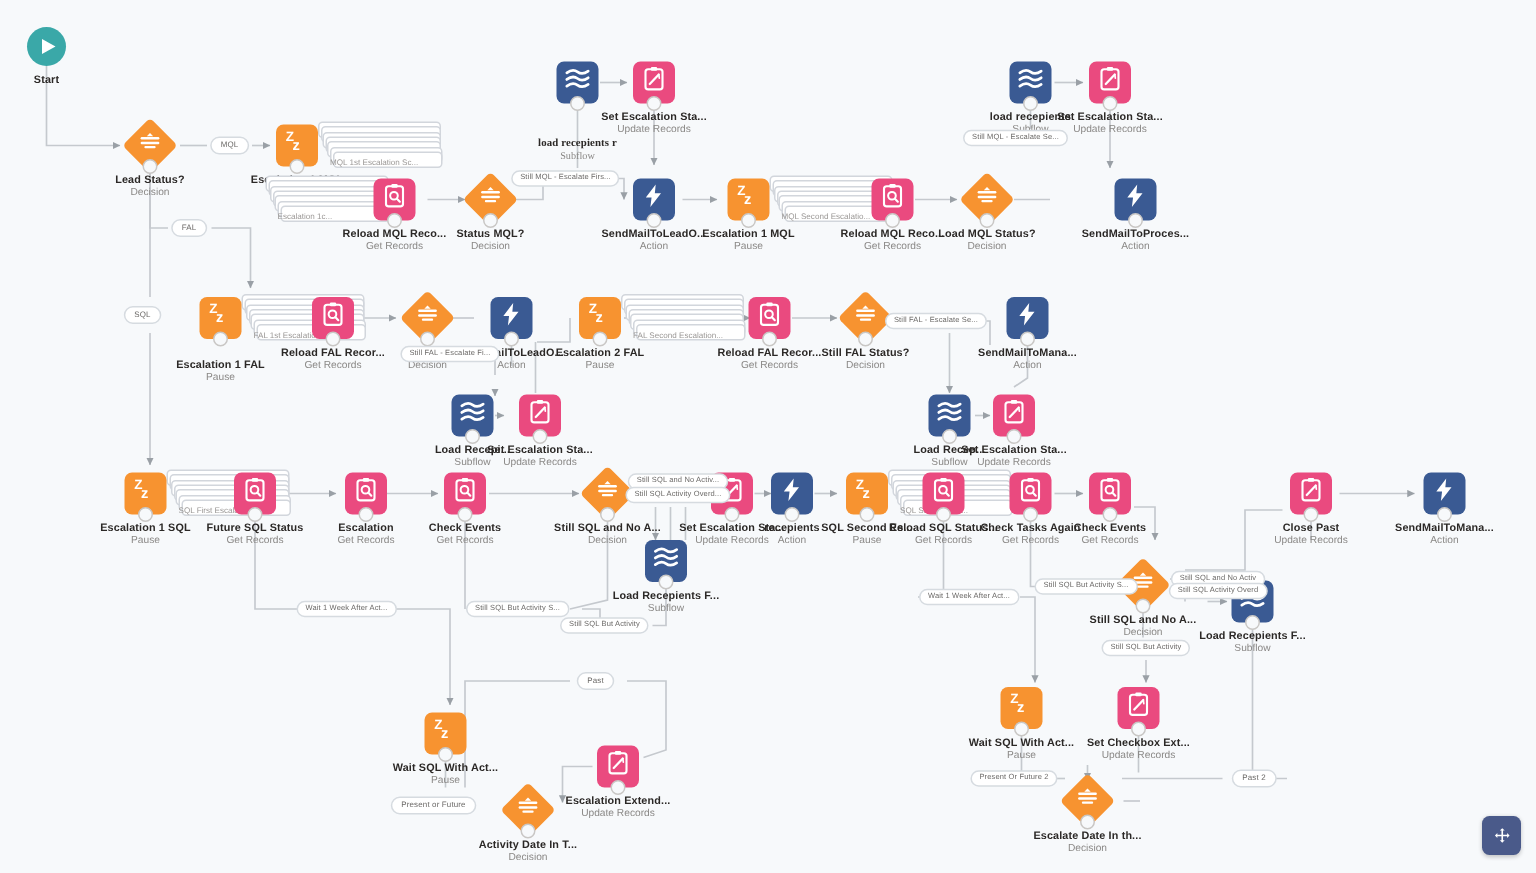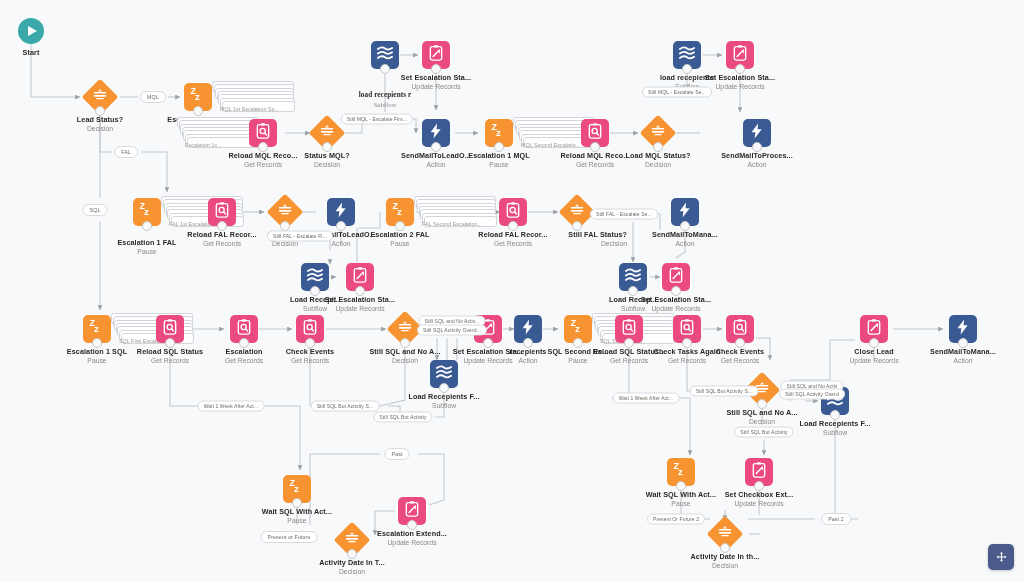--- a/index.html
+++ b/index.html
@@ -614,21 +614,21 @@
             <div class="diamond"></div>
             <div class="dicon"><svg width="15" height="15" viewBox="0 0 24 24">
                 <rect x="2" y="7" width="20" height="2.6" rx="1.3" fill="#fff"></rect>
                 <rect x="2" y="12" width="20" height="2.6" rx="1.3" fill="#fff"></rect>
                 <rect x="6" y="16.6" width="12" height="2.3" rx="1.1" fill="#fff"></rect>
                 <path d="M12 2.6 L15.4 6.2 H8.6 z" fill="#fff"></path>
               </svg></div>
             <div class="stub"></div>
           </div>
         </div>
-        <div class="labels" style="top:18px;text-align:right;">
+        <div class="labels" style="top:18px;">
           <span class="nlabel">Still FAL Status?</span>
           <span class="ntype">Decision</span>
         </div>
       </div>
       <div class="node" style="left: 685px; top: 212px;">
         <div class="glyph">
           <div class="tile action">
             <div style="position:absolute;left:50%;top:50%;transform:translate(-50%,-50%);"><svg width="17" height="17" viewBox="0 0 24 24">
                 <path fill="#fff" d="M13.6 1.5 4.3 13.6h5.4L8.6 22.5 18.6 9.7h-5.8z"></path>
               </svg></div>
@@ -737,21 +737,21 @@
             <div style="position:absolute;left:50%;top:50%;transform:translate(-50%,-50%);"><svg width="17" height="17" viewBox="0 0 24 24">
                 <rect x="4" y="3" width="16" height="19" rx="2.5" fill="none" stroke="#fff" stroke-width="2"></rect>
                 <rect x="9" y="1" width="6" height="3.4" rx="1.2" fill="#fff"></rect>
                 <circle cx="11.5" cy="12" r="3.6" fill="none" stroke="#fff" stroke-width="1.9"></circle>
                 <line x1="14.3" y1="14.8" x2="17" y2="17.6" stroke="#fff" stroke-width="2" stroke-linecap="round"></line>
               </svg></div>
             <div class="stub"></div>
           </div>
         </div>
         <div class="labels" style="top:18px;">
-          <span class="nlabel">Reload SQL Status</span>
+          <span class="nlabel">Future SQL Status</span>
           <span class="ntype">Get Records</span>
         </div>
       </div>
       <div class="node" style="left: 244px; top: 329px;">
         <div class="glyph">
           <div class="tile get">
             <div style="position:absolute;left:50%;top:50%;transform:translate(-50%,-50%);"><svg width="17" height="17" viewBox="0 0 24 24">
                 <rect x="4" y="3" width="16" height="19" rx="2.5" fill="none" stroke="#fff" stroke-width="2"></rect>
                 <rect x="9" y="1" width="6" height="3.4" rx="1.2" fill="#fff"></rect>
                 <circle cx="11.5" cy="12" r="3.6" fill="none" stroke="#fff" stroke-width="1.9"></circle>
@@ -963,21 +963,21 @@
             <div style="position:absolute;left:50%;top:50%;transform:translate(-50%,-50%);"><svg width="17" height="17" viewBox="0 0 24 24">
                 <rect x="4" y="3" width="16" height="19" rx="2.5" fill="none" stroke="#fff" stroke-width="2"></rect>
                 <rect x="9" y="1" width="6" height="3.4" rx="1.2" fill="#fff"></rect>
                 <line x1="8" y1="17" x2="16.5" y2="8" stroke="#fff" stroke-width="2.1" stroke-linecap="round"></line>
                 <path d="M16.5 8 L17 11.5" stroke="#fff" stroke-width="1.6" stroke-linecap="round"></path>
               </svg></div>
             <div class="stub"></div>
           </div>
         </div>
         <div class="labels" style="top:18px;">
-          <span class="nlabel">Close Lead</span>
+          <span class="nlabel">Close Past</span>
           <span class="ntype">Update Records</span>
         </div>
       </div>
       <div class="node" style="left: 963px; top: 329px;">
         <div class="glyph">
           <div class="tile action">
             <div style="position:absolute;left:50%;top:50%;transform:translate(-50%,-50%);"><svg width="17" height="17" viewBox="0 0 24 24">
                 <path fill="#fff" d="M13.6 1.5 4.3 13.6h5.4L8.6 22.5 18.6 9.7h-5.8z"></path>
               </svg></div>
             <div class="stub"></div>
@@ -1077,21 +1077,21 @@
             <div class="dicon"><svg width="15" height="15" viewBox="0 0 24 24">
                 <rect x="2" y="7" width="20" height="2.6" rx="1.3" fill="#fff"></rect>
                 <rect x="2" y="12" width="20" height="2.6" rx="1.3" fill="#fff"></rect>
                 <rect x="6" y="16.6" width="12" height="2.3" rx="1.1" fill="#fff"></rect>
                 <path d="M12 2.6 L15.4 6.2 H8.6 z" fill="#fff"></path>
               </svg></div>
             <div class="stub"></div>
           </div>
         </div>
         <div class="labels" style="top:18px;">
-          <span class="nlabel">Activity Date In th...</span>
+          <span class="nlabel">Escalate Date In th...</span>
           <span class="ntype">Decision</span>
         </div>
       </div>
     </div>
   <div id="pilllayer">
       <div class="pill" style="left: 153px; top: 97px;">MQL</div>
       <div class="pill" style="left: 126px; top: 152px;">FAL</div>
       <div class="pill" style="left: 95px; top: 210px;">SQL</div>
       <div class="pill tiny" style="left: 377px; top: 119px;">Still MQL - Escalate Firs...</div>
       <div class="pill tiny" style="left: 677px; top: 92px;">Still MQL - Escalate Se...</div>

